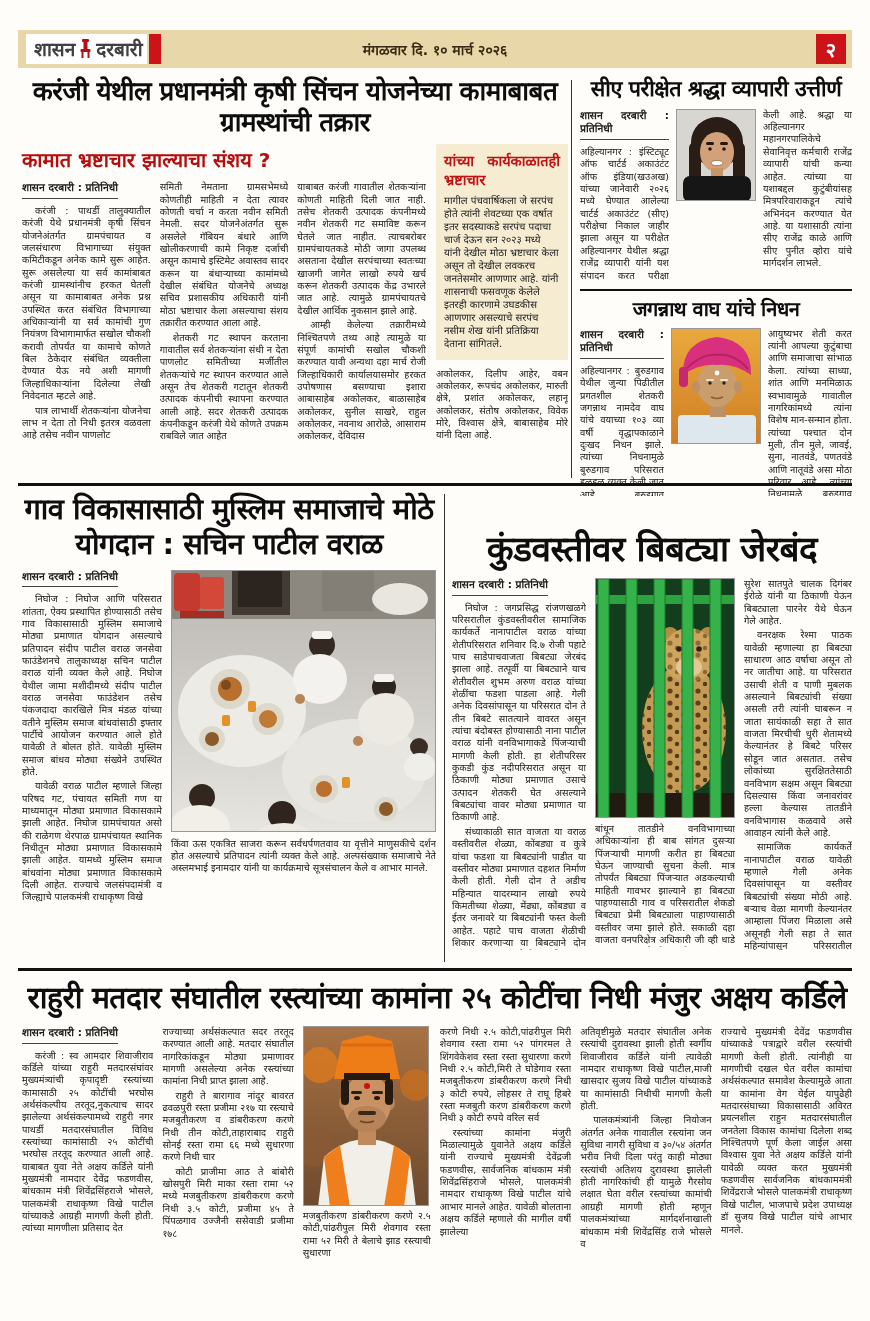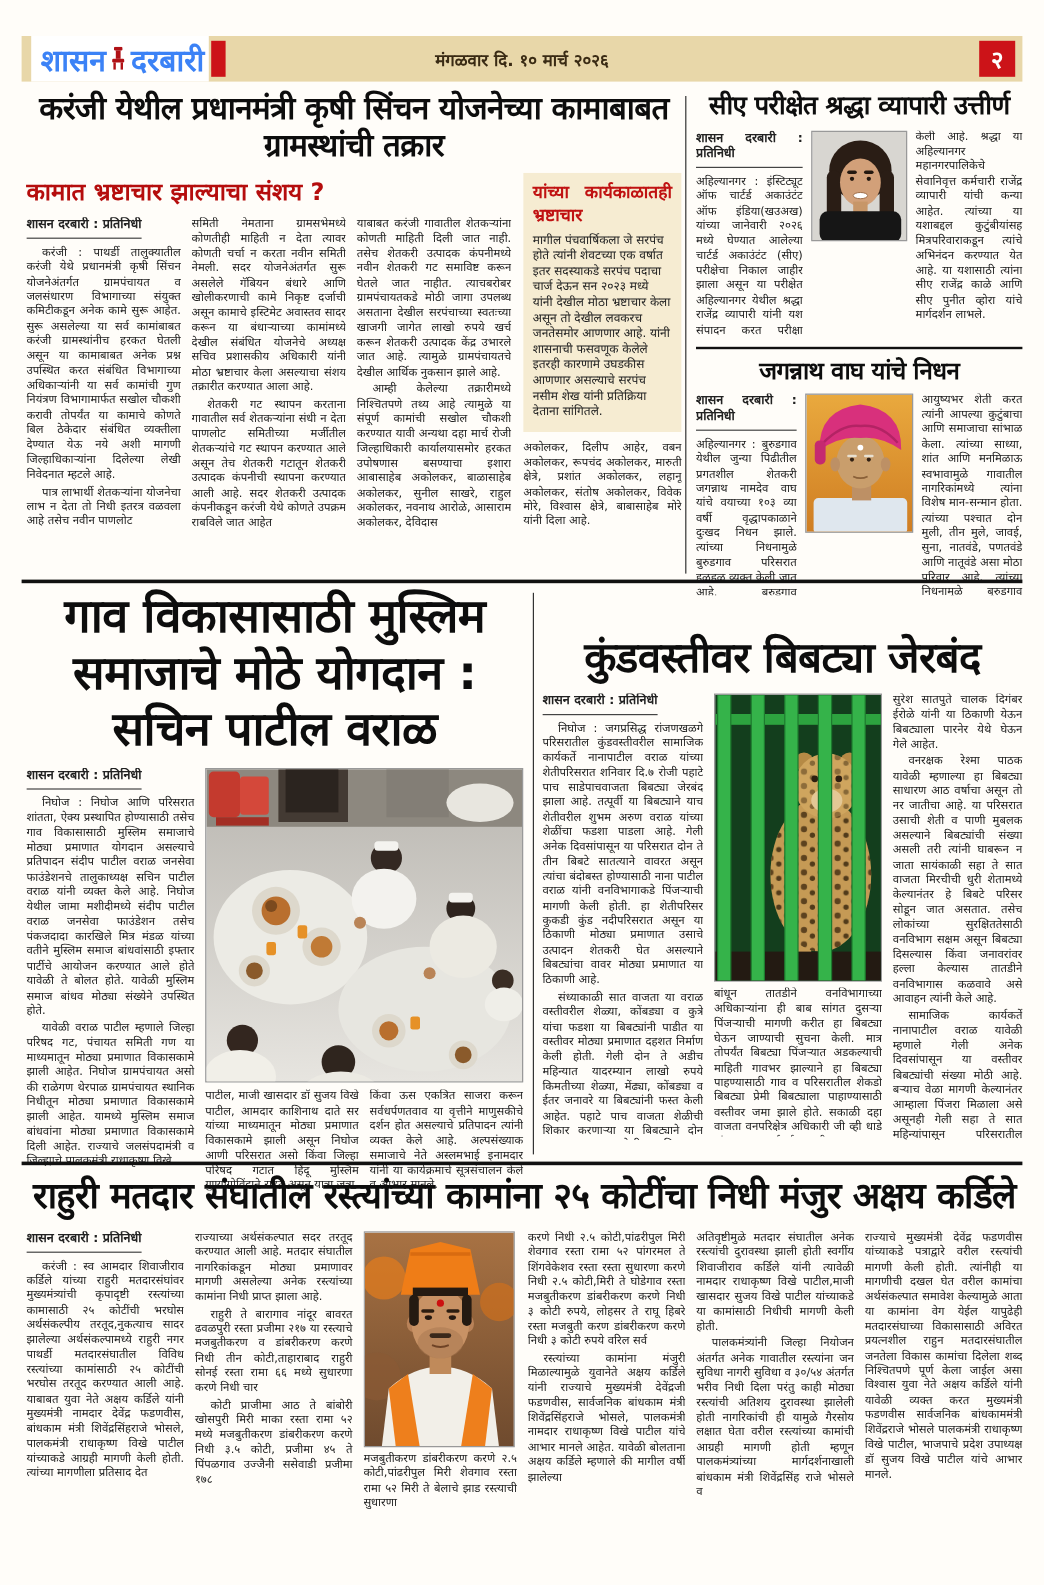--- a/index.html
+++ b/index.html
@@ -6,21 +6,21 @@
   html,body { background:#888; }
   .page {
     position:relative; width:870px; height:1321px; margin:0 auto;
     background:#fffdf9; overflow:hidden;
     font-family:"DejaVu Sans","Liberation Sans",sans-serif; color:#1c1c1c;
   }
   
   .masthead { position:absolute; left:18px; top:30px; width:834px; height:38px;
     background:#e8d7a9; display:flex; align-items:center; }
   .logo-box { margin-left:8px; background:#fff; padding:2px 4px 2px 8px; display:flex; align-items:center; gap:4px; }
-  .logo-text { color:#3b82f6; font-weight:bold; font-size:25px; }
+  .logo-text { color:#404040; font-weight:bold; font-size:19px; }
   .logo-redbar { width:12px; height:30px; background:#cc1318; margin-left:2px; }
   .mast-date { position:absolute; left:0; right:0; text-align:center; font-size:14px; color:#3a2b14; font-weight:600; }
   .page-num { position:absolute; right:6px; top:4px; width:30px; height:30px; background:#cc1318; color:#fff;
     font-size:20px; font-weight:bold; display:flex; align-items:center; justify-content:center; }
   
   .hrule { position:absolute; left:18px; width:834px; height:3px; background:#111; }
   .vrule { position:absolute; width:0; border-left:1.5px solid #333; }
   
   .headline { font-weight:bold; color:#0d0d0d; text-align:center; line-height:1.2; letter-spacing:-0.5px; }
   .byline { display:inline-block; font-size:10.5px; font-weight:600; color:#222;
@@ -44,21 +44,21 @@
   
   .right-stack { position:absolute; left:580px; top:76px; width:272px; }
   .art-ca .headline { font-size:21.5px; }
   .mini-row { display:flex; gap:7px; margin-top:7px; }
   .mini-row .col { flex:1; }
   .thin-rule { border:none; border-top:2px solid #111; margin:8px 0 6px 0; }
   .art-wagh .headline { font-size:20px; }
   .photo-frame { flex:0 0 auto; border:1px solid #999; background:#ddd; overflow:hidden; }
   
   .art-muslim { position:absolute; left:22px; top:492px; width:414px; }
-  .art-muslim .headline { font-size:39px; }
+  .art-muslim .headline { font-size:29px; }
   .m-row { display:flex; gap:9px; margin-top:8px; }
   .m-col1 { width:140px; height:354px; }
   .m-right { width:265px; }
   .m-below { display:flex; gap:9px; margin-top:6px; }
   .m-below .col { flex:1; height:84px; }
   
   .art-leopard { position:absolute; left:452px; top:492px; width:400px; }
   .art-leopard .headline { font-size:35px; white-space:nowrap;margin-top:36px; }
   .l-row { display:flex; gap:9px; margin-top:8px; }
   .l-col1 { width:134px; height:372px; }
@@ -258,23 +258,20 @@
             <circle cx="110" cy="244" r="14" fill="#2f251e"></circle>
             <ellipse cx="112" cy="272" rx="34" ry="20" fill="#eceae3"></ellipse>
             <circle cx="247" cy="176" r="9" fill="#3a2d24"></circle>
             <ellipse cx="248" cy="196" rx="16" ry="14" fill="#efeee8"></ellipse>
             <circle cx="128" cy="128" r="5" fill="#b98457"></circle>
             <circle cx="186" cy="170" r="5" fill="#b98457"></circle>
           </svg>
         </div>
         <div class="m-below body">
           <div class="col">
-            <p class="cont">पाटील, माजी खासदार डॉ सुजय विखे पाटील, आमदार काशिनाथ दाते सर यांच्या माध्यमातून मोठ्या प्रमाणात विकासकामे झाली असून निघोज आणी परिसरात असो किंवा जिल्हा परिषद गटात हिंदू मुस्लिम गुण्यागोविंदाने राहत असून यात्रा जत्रा</p>
-          </div>
-          <div class="col">
             <p class="cont">किंवा ऊस एकत्रित साजरा करून सर्वधर्पणतवाव या वृत्तीने माणुसकीचे दर्शन होत असल्याचे प्रतिपादन त्यांनी व्यक्त केले आहे. अल्पसंख्याक समाजाचे नेते अस्लमभाई इनामदार यांनी या कार्यक्रमाचे सूत्रसंचालन केले व आभार मानले.</p>
           </div>
         </div>
       </div>
     </div>
   </div>
 
   <div class="vrule" style="left:444px; top:494px; height:468px;"></div>
 
   <div class="art-leopard">

